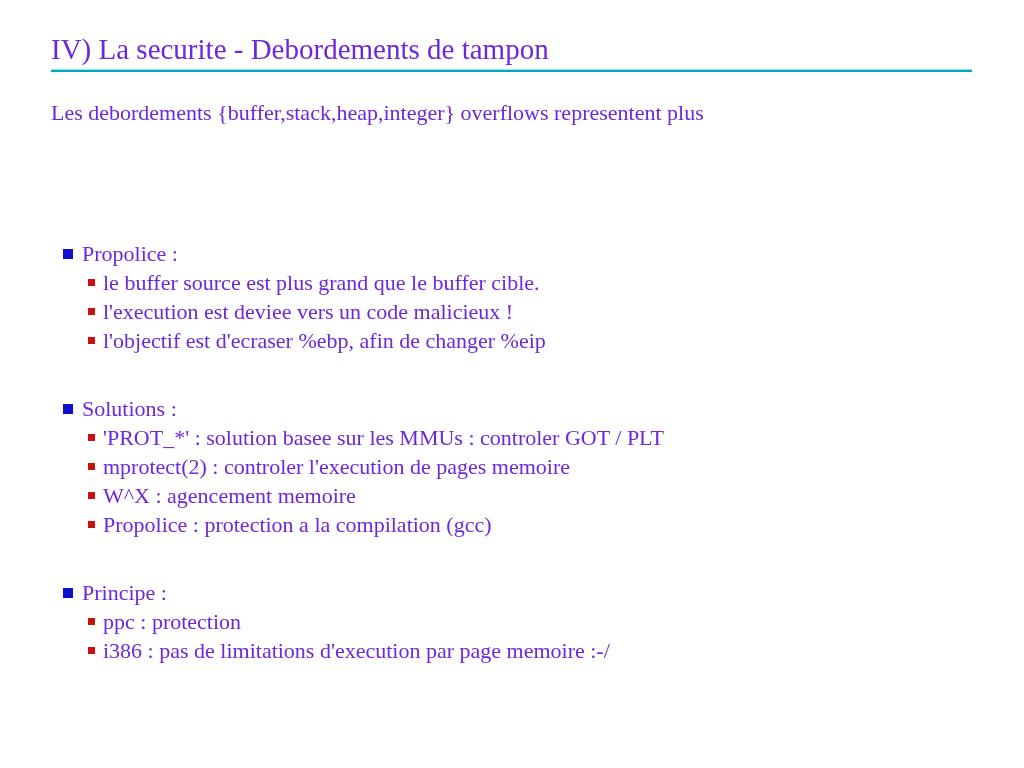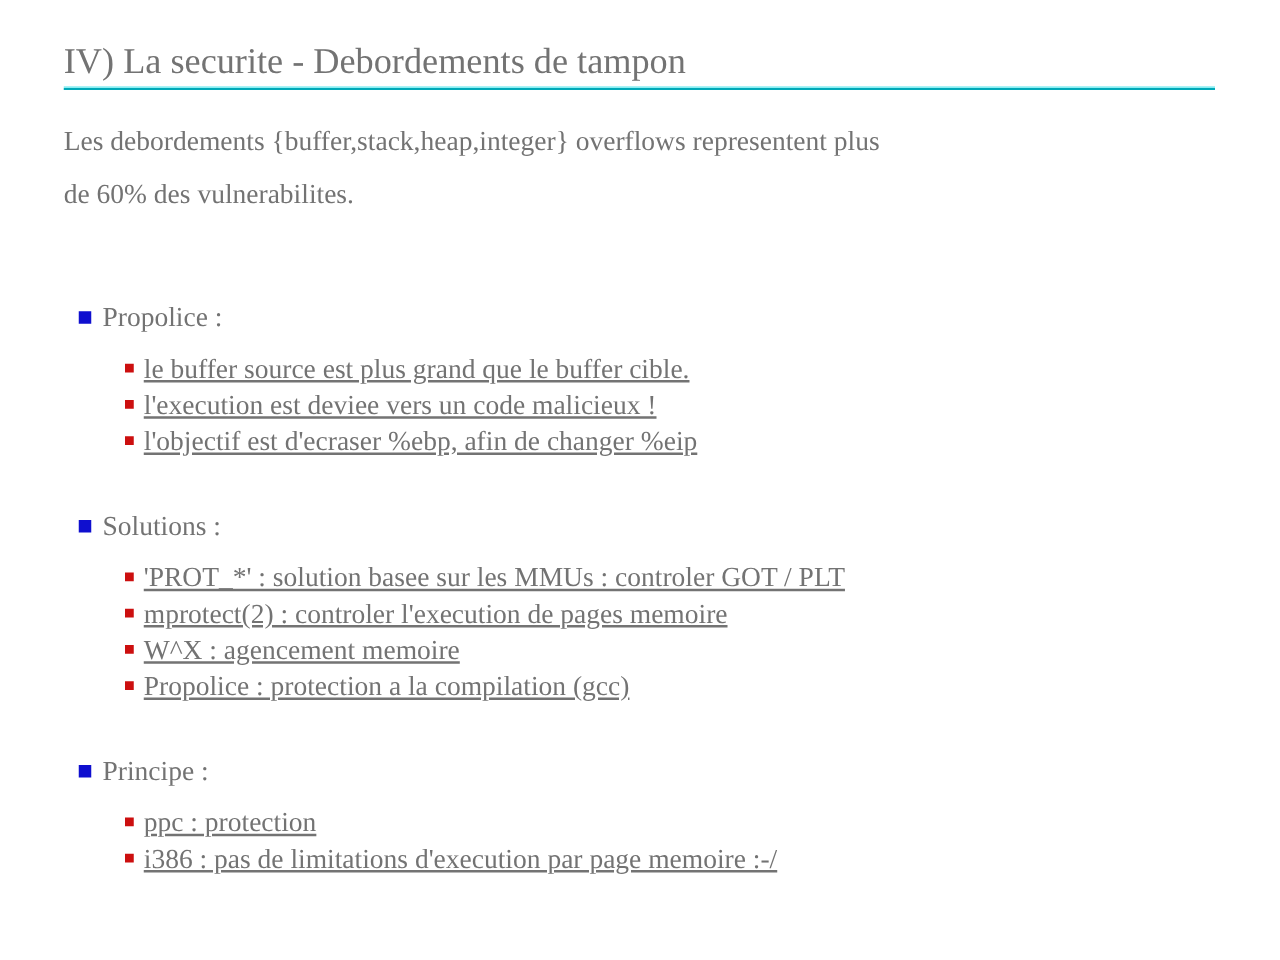--- a/index.html
+++ b/index.html
@@ -7,21 +7,21 @@
     padding: 0;
     background: #ffffff;
   }
   .slide {
     position: relative;
     width: 1024px;
     height: 768px;
     background: #ffffff;
     overflow: hidden;
     font-family: "Liberation Serif", "DejaVu Serif", serif;
-    color: #737373;
+    color: #6d28d9;
   }
   .title {
     position: absolute;
     left: 51px;
     top: 32px;
     margin: 0;
     font-size: 29px;
     font-weight: normal;
     line-height: 34px;
     white-space: nowrap;
@@ -67,24 +67,23 @@
   }
   .marker-l1 {
     position: absolute;
     left: 0;
     top: 10px;
     width: 10px;
     height: 10px;
     background: #0f0fcf;
   }
   .sublist {
-    margin: 12px;
+    margin: 0;
     padding: 0;
     list-style: none;
-    text-decoration: underline;
   }
   .subitem {
     position: relative;
     padding-left: 40px;
     line-height: 29px;
     white-space: nowrap;
   }
   .marker-l2 {
     position: absolute;
     left: 25px;
@@ -98,21 +97,20 @@
 <body>
 
 <div class="slide">
 
   <h1 class="title">IV) La securite - Debordements de tampon</h1>
 
   <div class="title-rule"></div>
 
   <p class="intro">
     <span class="intro-line">Les debordements {buffer,stack,heap,integer} overflows representent plus</span>
-    <span class="intro-line">de 60% des vulnerabilites.</span>
   </p>
 
   <ul class="bullets">
 
     <li class="section">
       <div class="section-label">
         <span class="marker-l1"></span><span>Propolice :</span>
       </div>
       <ul class="sublist">
         <li class="subitem">

